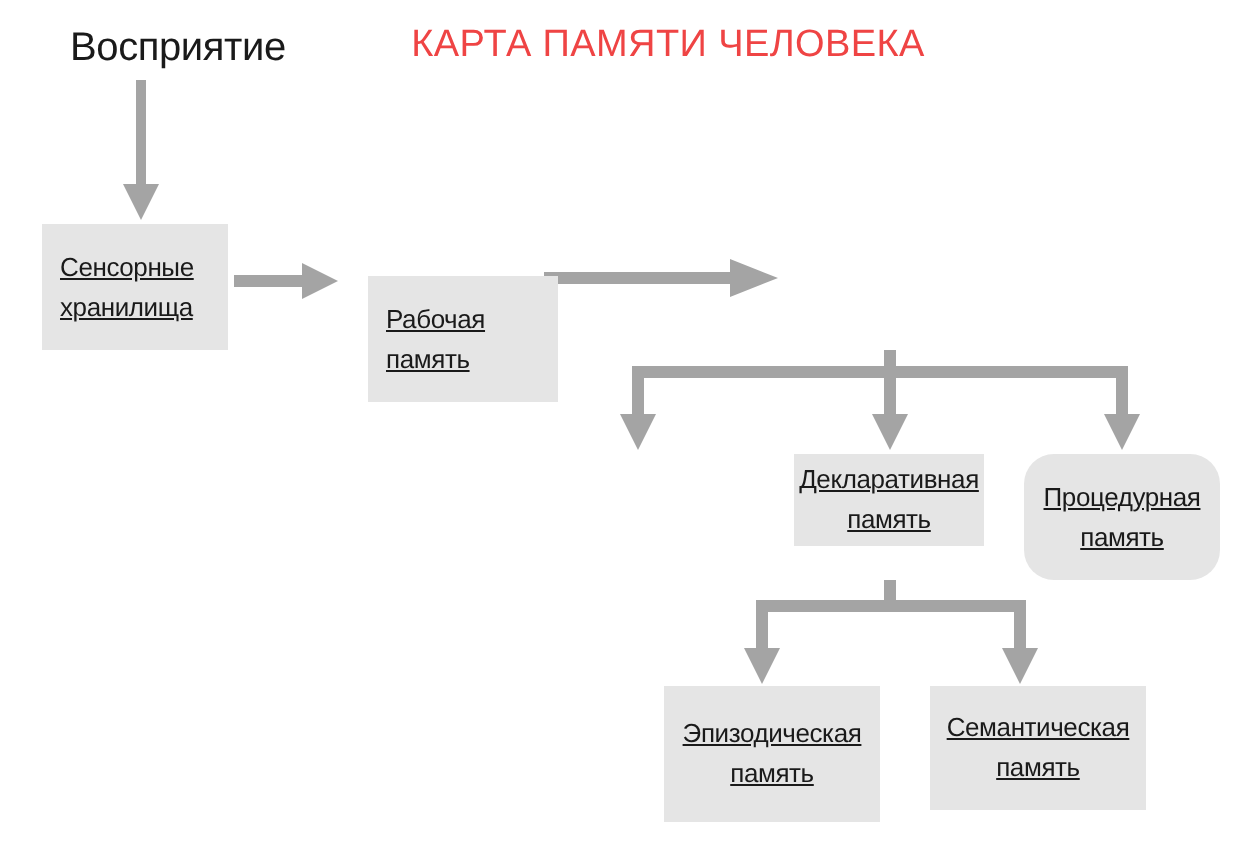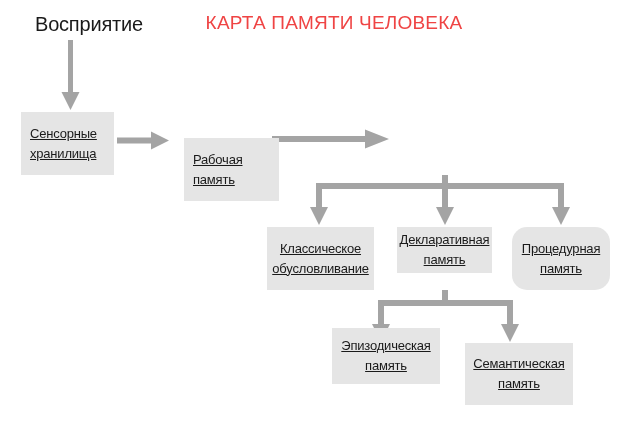--- a/index.html
+++ b/index.html
@@ -93,28 +93,26 @@
     </g>
   </svg>
 
   <div class="node align-left" style="left:21px;top:112px;width:93px;height:63px;">Сенсорные
 хранилища</div>
 
   <div class="node align-left" style="left:184px;top:112px;width:95px;height:63px;margin-top:26px;">Рабочая
 память</div>
 
 
-  <div class="node" style="left:267px;top:227px;width:107px;height:63px;">Классическое
-обусловливание</div>
 
   <div class="node" style="left:397px;top:227px;width:95px;height:46px;">Декларативная
 память</div>
 
   <div class="node" style="left:512px;top:227px;width:98px;height:63px;border-radius:15px;">Процедурная
 память</div>
 
-  <div class="node" style="left:332px;top:328px;width:108px;height:56px;">Эпизодическая
+  <div class="node" style="left:332px;top:343px;width:108px;height:68px;">Эпизодическая
 память</div>
 
   <div class="node" style="left:465px;top:343px;width:108px;height:62px;text-align:center;">Семантическая
 память</div>
 
 </div>
 
 </body></html>

